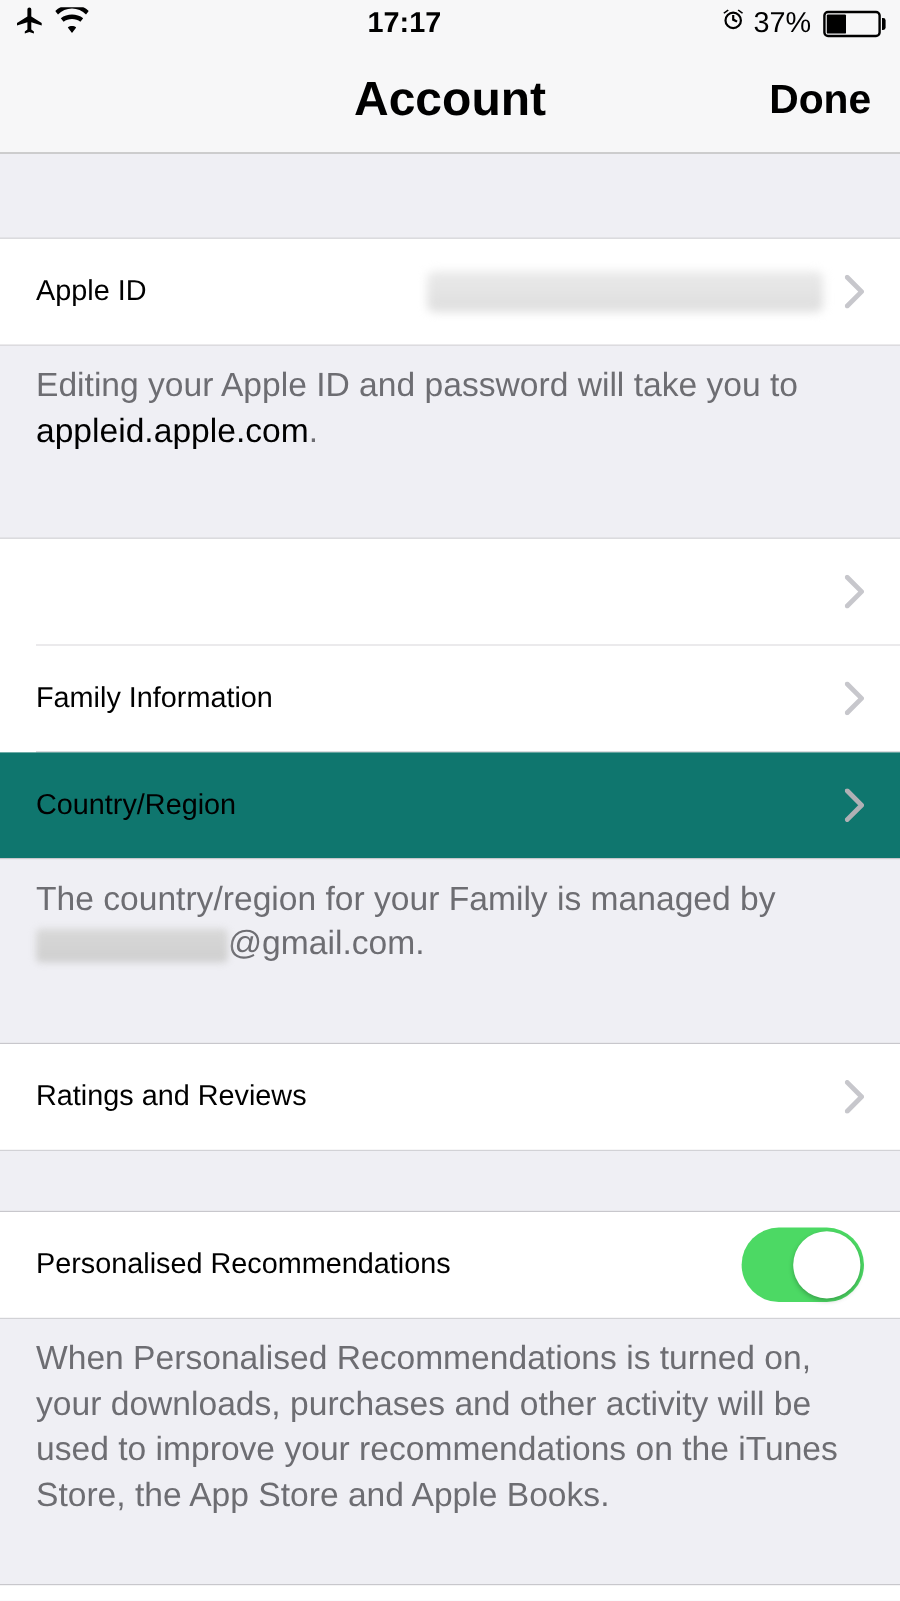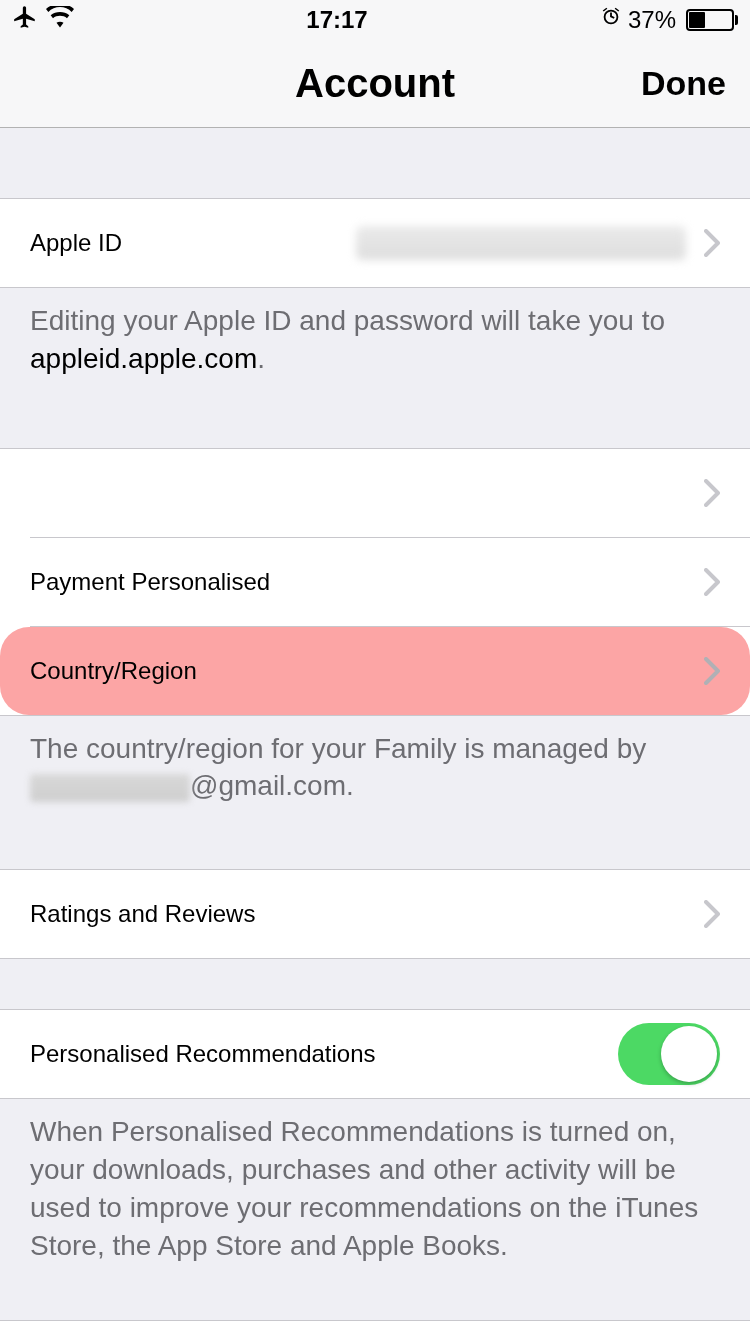--- a/index.html
+++ b/index.html
@@ -52,22 +52,21 @@
       display: flex;
       align-items: center;
       padding: 0 30px;
       font-size: 24px;
       color: #000;
       border-top: 1px solid #c8c7cc;
       position: relative;
     }
     .row:last-of-type { border-bottom: 1px solid #c8c7cc; }
     .row-highlight {
-      background: #fca5a5;
-      border-radius: 29px;
+      background: #0f766e;
     }
     .row-label { flex: 0 0 auto; }
     .row-value {
       flex: 1;
       text-align: right;
       color: #8e8e93;
       margin-right: 18px;
       position: relative;
     }
     .blurred {
@@ -233,21 +232,21 @@
     <div class="row">
       <span style="flex:1"></span>
       <span class="chevron">
         <svg width="16" height="28" viewBox="0 0 16 28">
             <path d="M2 2l12 12L2 26" stroke="#c7c7cc" stroke-width="4" fill="none" stroke-linecap="round" stroke-linejoin="round"></path>
           </svg>
       </span>
     </div>
     <div class="divider-inset"></div>
     <div class="row">
-      <span class="row-label">Payment Personalised</span>
+      <span class="row-label">Family Information</span>
       <span style="flex:1"></span>
       <span class="chevron">
         <svg width="16" height="28" viewBox="0 0 16 28">
             <path d="M2 2l12 12L2 26" stroke="#c7c7cc" stroke-width="4" fill="none" stroke-linecap="round" stroke-linejoin="round"></path>
           </svg>
       </span>
     </div>
     <div class="divider-inset"></div>
     <div class="row row-highlight">
       <span class="row-label">Country/Region</span>

